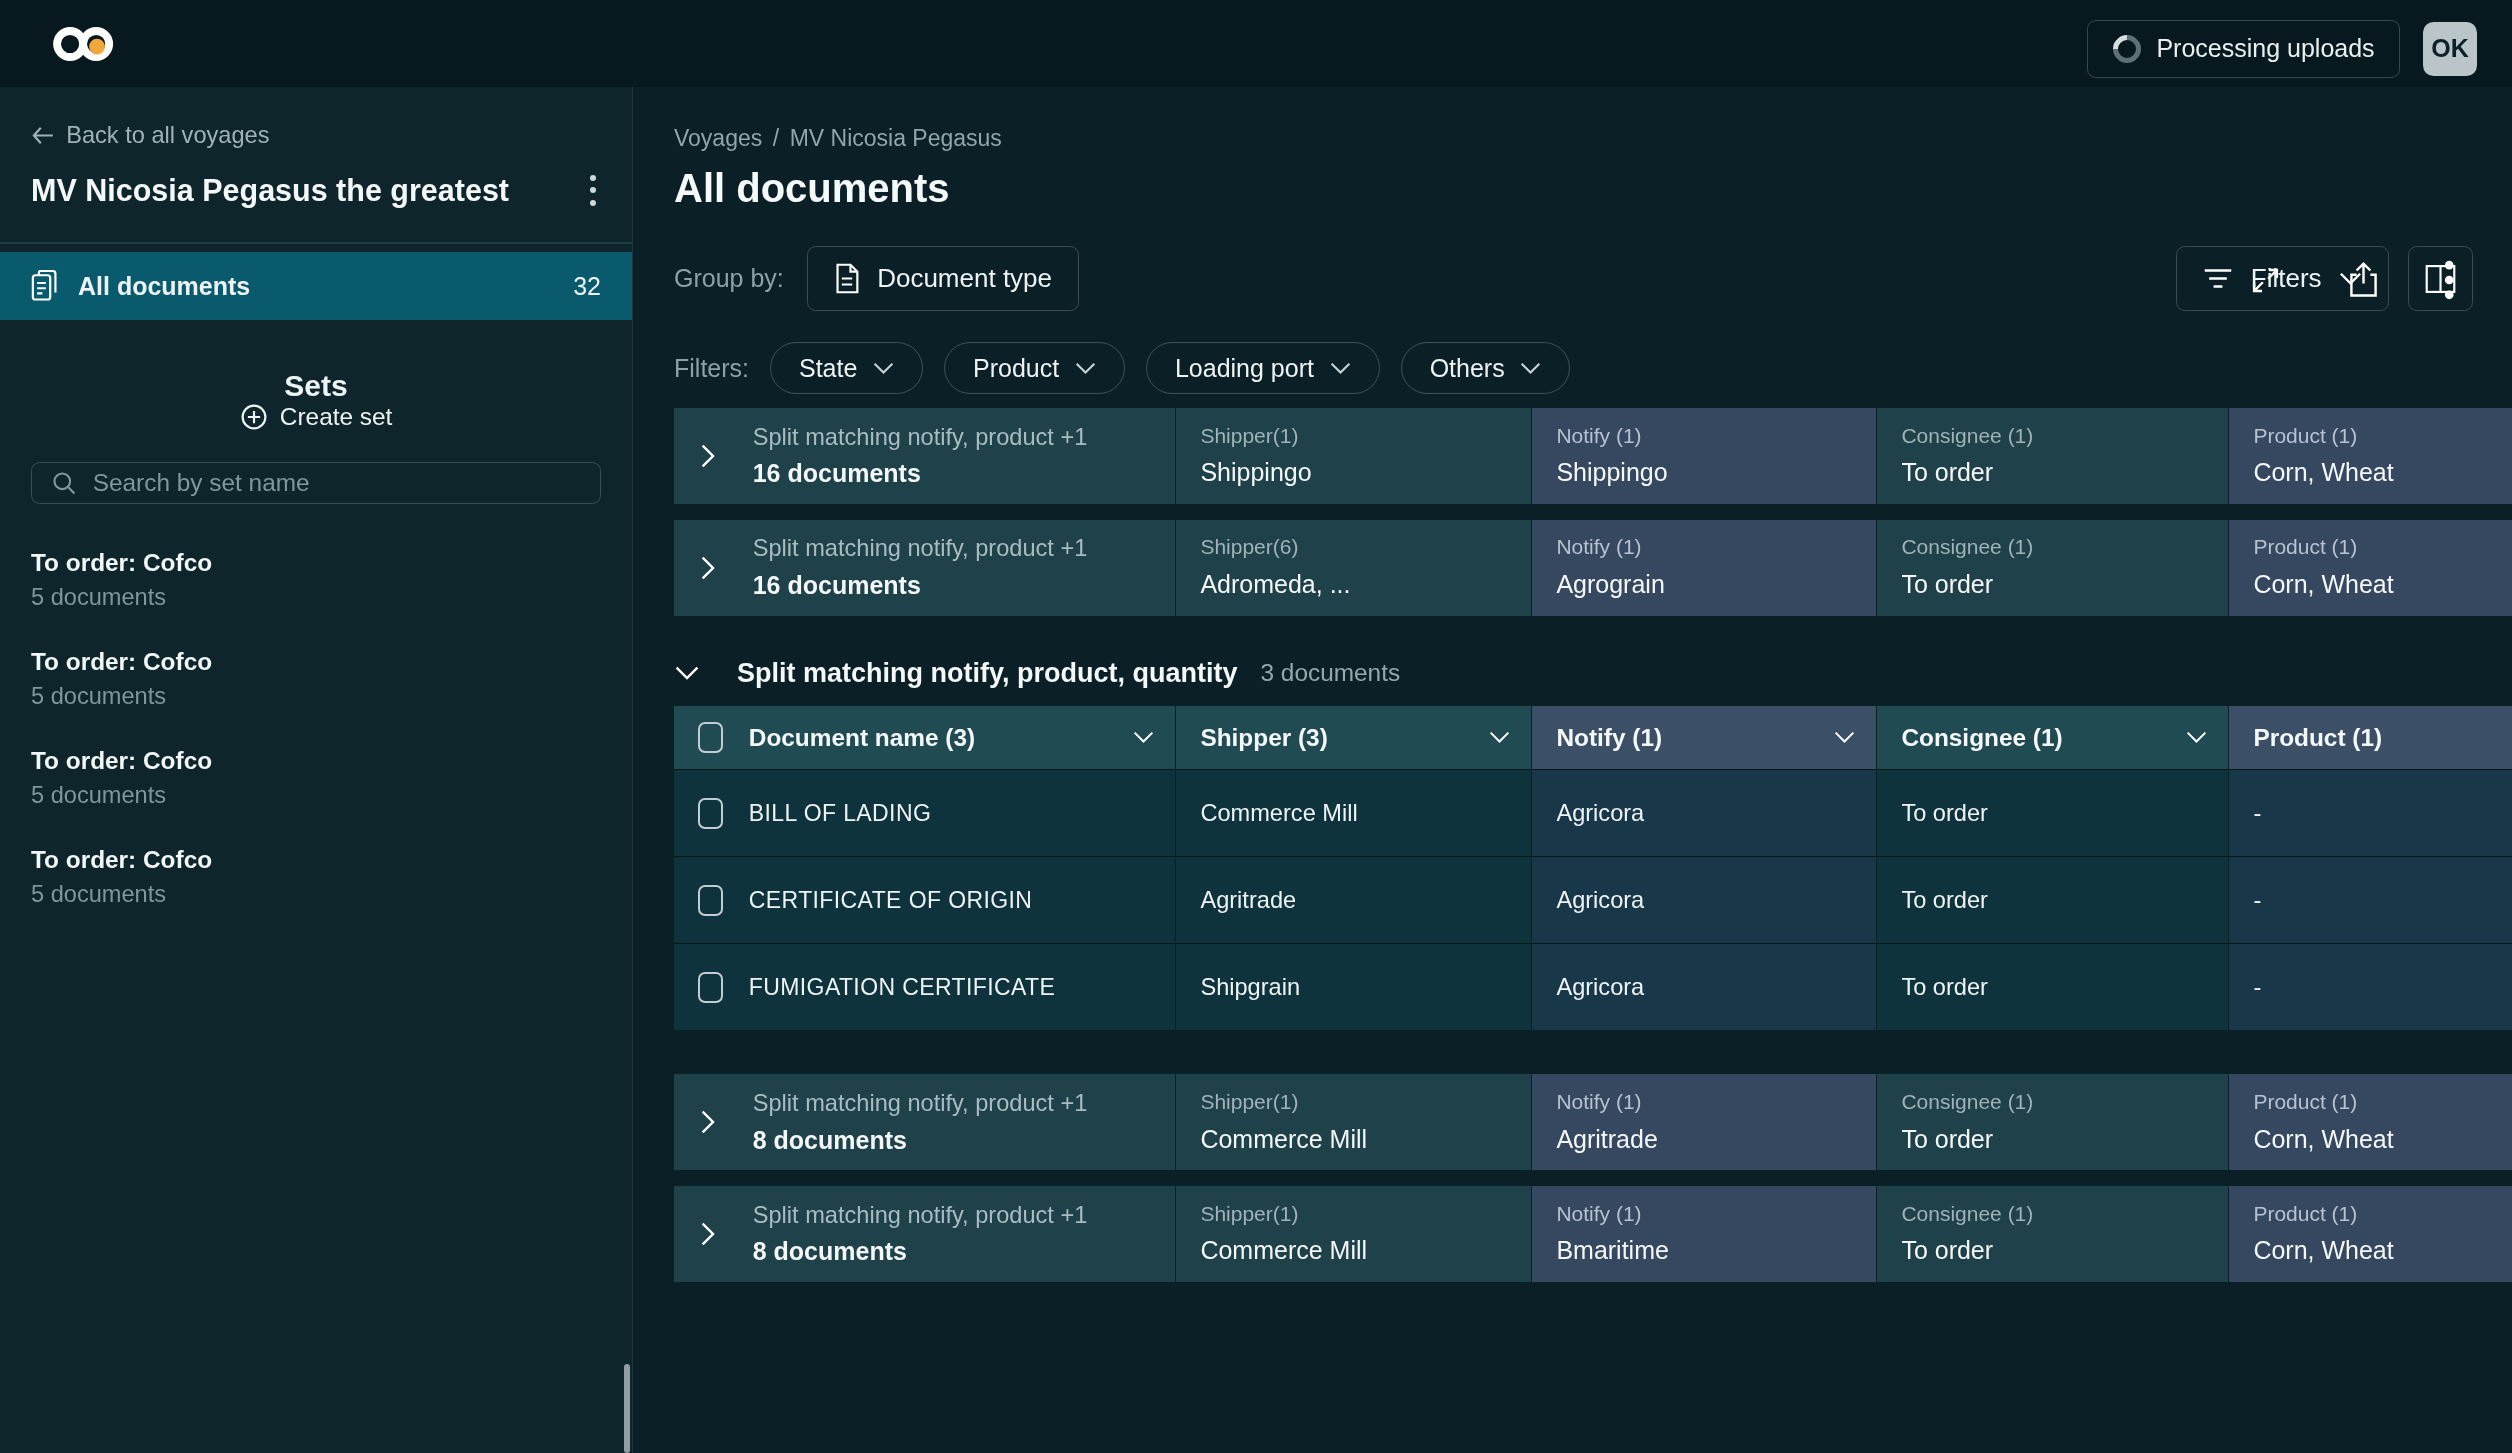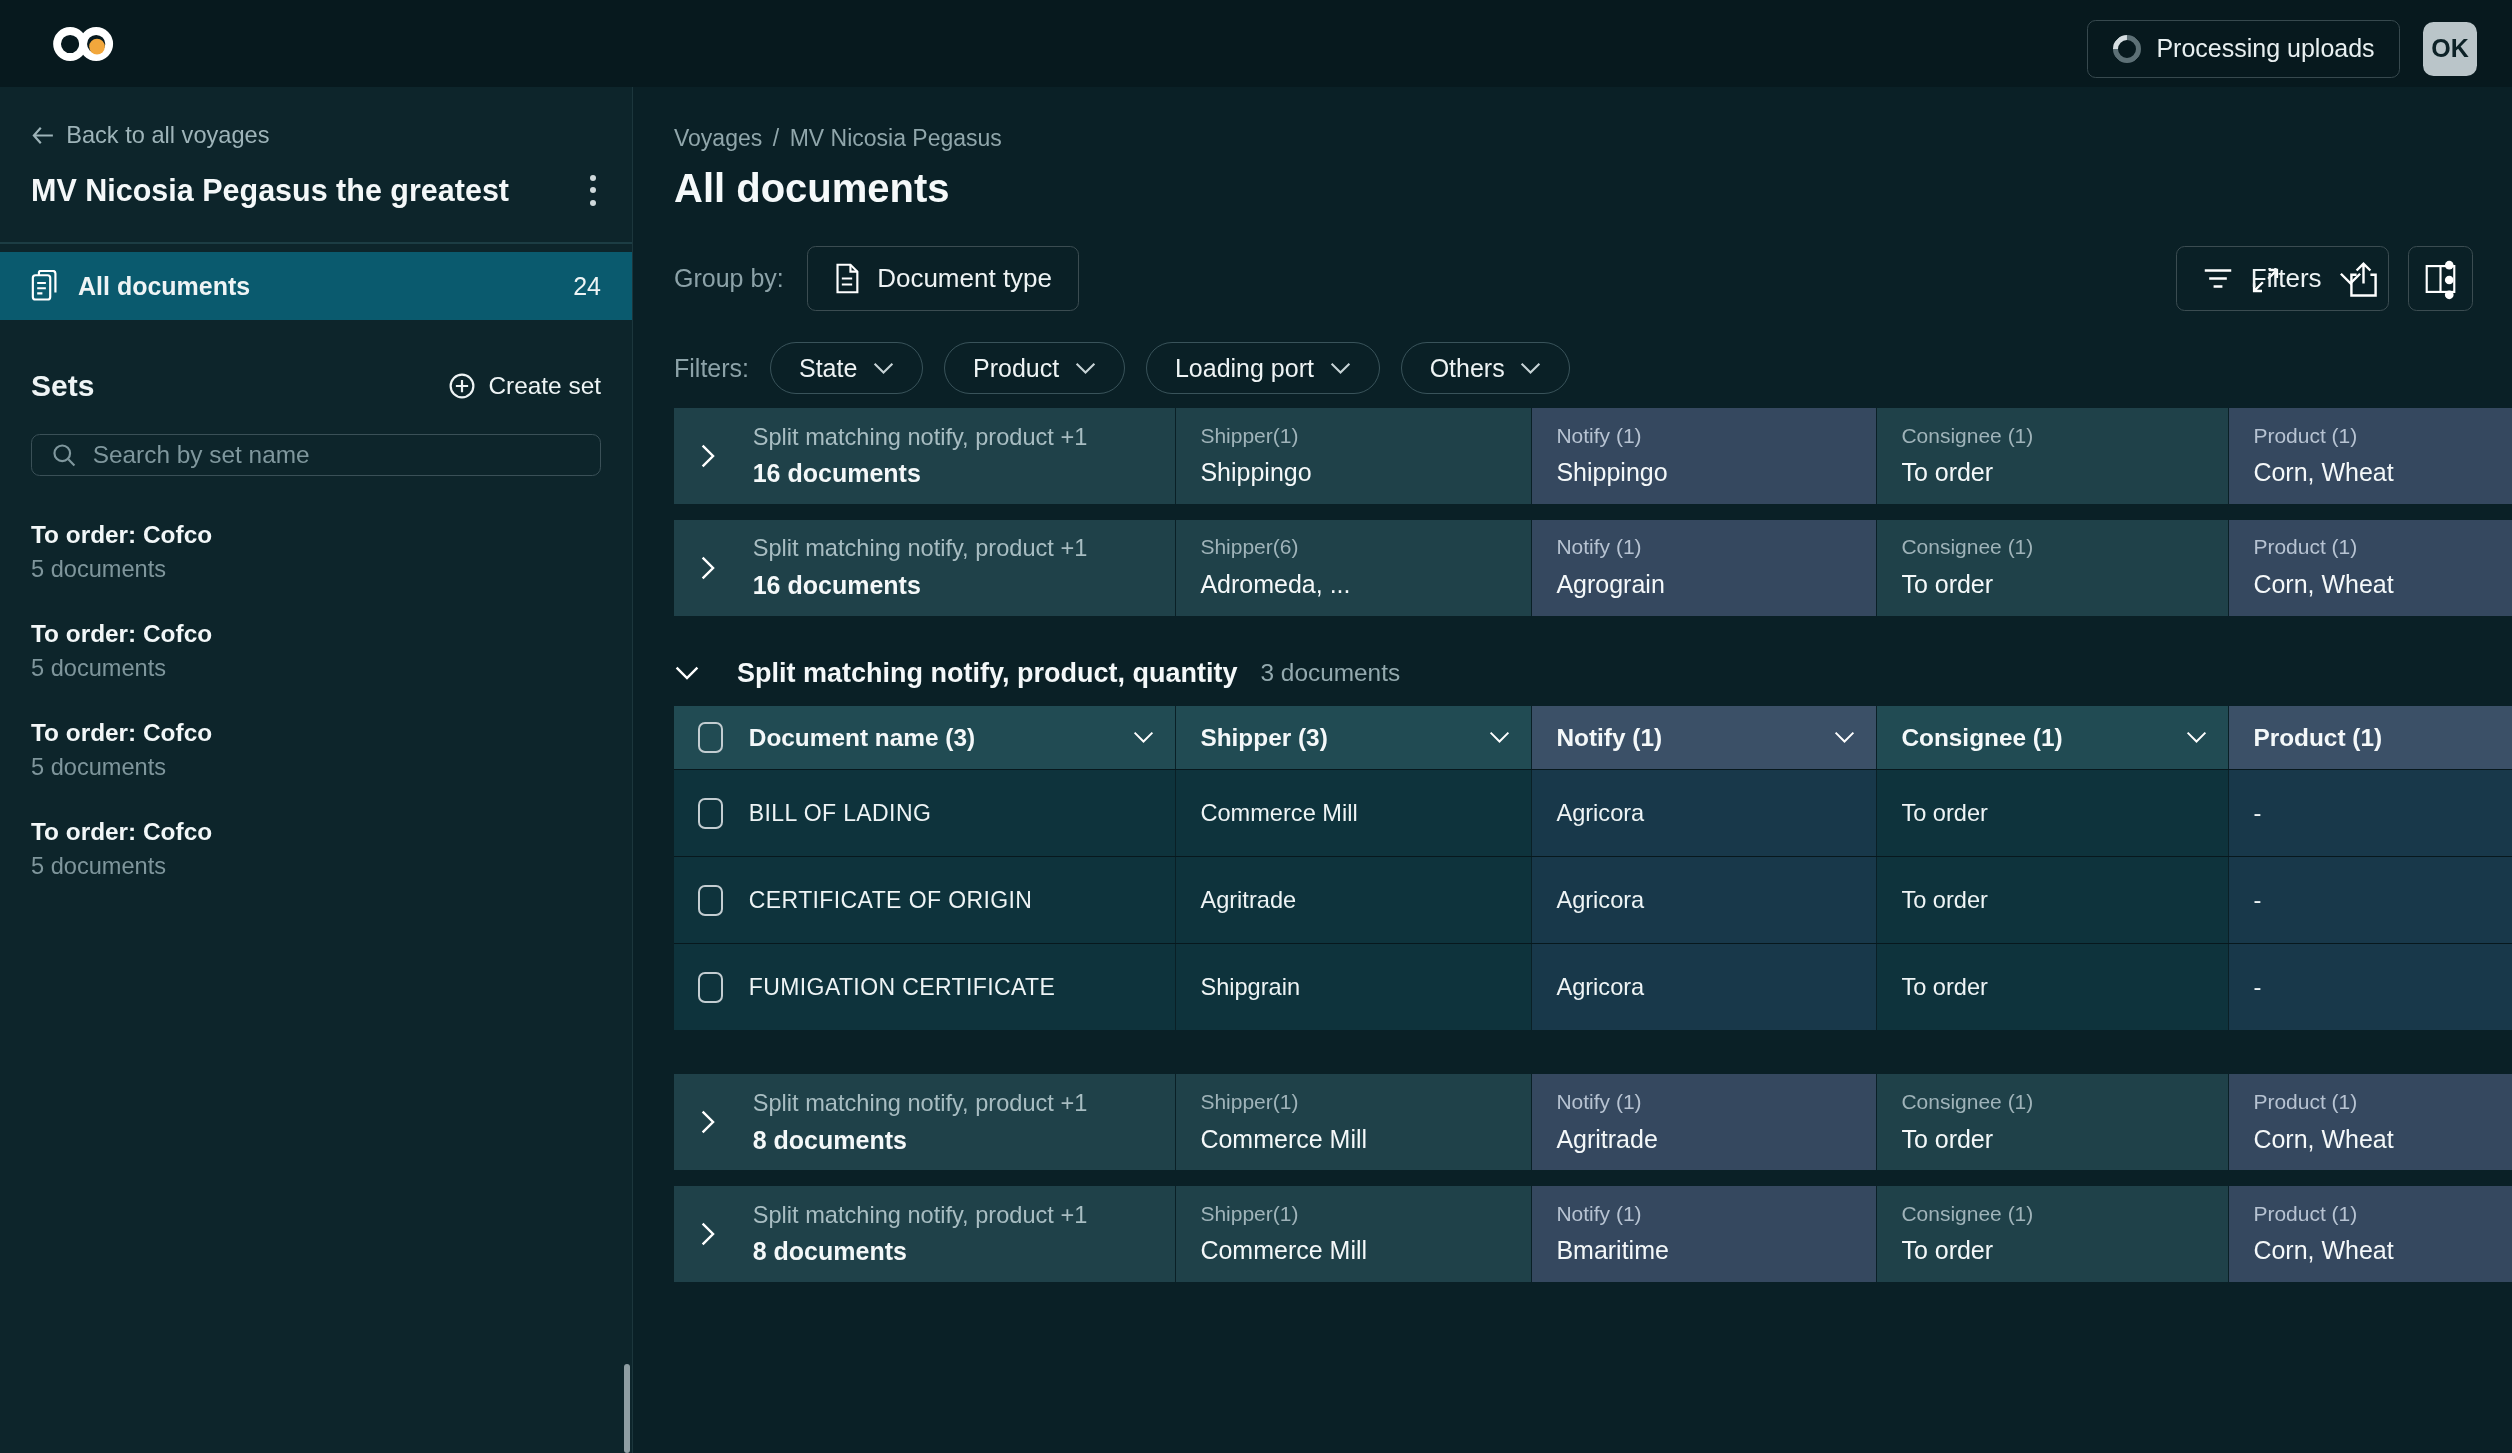--- a/index.html
+++ b/index.html
@@ -25,21 +25,21 @@
     color:#9eb4b9; font-size:23.6px; cursor:pointer; }
   .voyage-row { display:flex; align-items:center; justify-content:space-between; margin:21px 31px 0 31px; }
   .voyage-title { font-size:30.5px; font-weight:700; color:#f4f8f9; white-space:nowrap; }
   .kebab { display:flex; flex-direction:column; gap:6.1px; padding:5.2px; cursor:pointer; }
   .kebab i { width:6.1px; height:6.1px; border-radius:50%; background:#cfd9db; }
   .side-divider { height:1.7px; background:#1c3d44; margin-top:31px; }
   .alldocs-row { height:68px; background:#0a5a6e; display:flex; align-items:center;
     padding:0 31px; margin-top:8.7px; cursor:pointer; }
   .alldocs-row .label { font-size:25px; font-weight:700; margin-left:19px; }
   .alldocs-row .count { margin-left:auto; font-size:25px; font-weight:400; }
-  .sets-head { display:flex; align-items:center; justify-content:space-between; margin:49px 31px 0 31px; }
+  .sets-head { display:flex; align-items:center; justify-content:space-between; margin:49px 31px 0 31px;flex-direction:column; }
   .sets-title { font-size:30px; font-weight:700; }
   .create-set { display:flex; align-items:center; gap:12.2px; font-size:24.4px; color:#eef4f5; cursor:pointer; }
   .search-box { margin:31px 31px 0 31px; height:42px; border:1.7px solid #3a5057; border-radius:8.7px;
     display:flex; align-items:center; gap:15.7px; padding:0 19px; }
   .search-box input { flex:1; background:transparent; border:none; outline:none;
     color:#dfe9ea; font-size:24.4px; font-family:"Liberation Sans", sans-serif; }
   .search-box input::placeholder { color:#7f979d; }
   .set-list { margin:45px 31px 0 31px; }
   .set-item { margin-bottom:37px; cursor:pointer; }
   .set-item .t { font-size:24.4px; font-weight:700; color:#f2f7f8; }
@@ -139,21 +139,21 @@
   </div>
   <div class="side-divider"></div>
 
   <div class="alldocs-row">
     <svg width="28" height="33" viewBox="0 0 32 38">
       <rect x="2" y="6" width="20" height="28" rx="3" fill="none" stroke="#ffffff" stroke-width="2.5"></rect>
       <path d="M9 6 V3 a2 2 0 0 1 2-2 h14 a3 3 0 0 1 3 3 v22" fill="none" stroke="#ffffff" stroke-width="2.5"></path>
       <path d="M7 15 h10 M7 21 h10 M7 27 h6" stroke="#ffffff" stroke-width="2.5"></path>
     </svg>
     <span class="label">All documents</span>
-    <span class="count">24</span>
+    <span class="count">32</span>
   </div>
 
   <div class="sets-head">
     <div class="sets-title">Sets</div>
     <div class="create-set">
       <svg width="28" height="28" viewBox="0 0 32 32">
         <circle cx="16" cy="16" r="13" fill="none" stroke="#eef4f5" stroke-width="2.5"></circle>
         <path d="M16 9 V23 M9 16 H23" stroke="#eef4f5" stroke-width="2.5"></path>
       </svg>
       <span>Create set</span>

